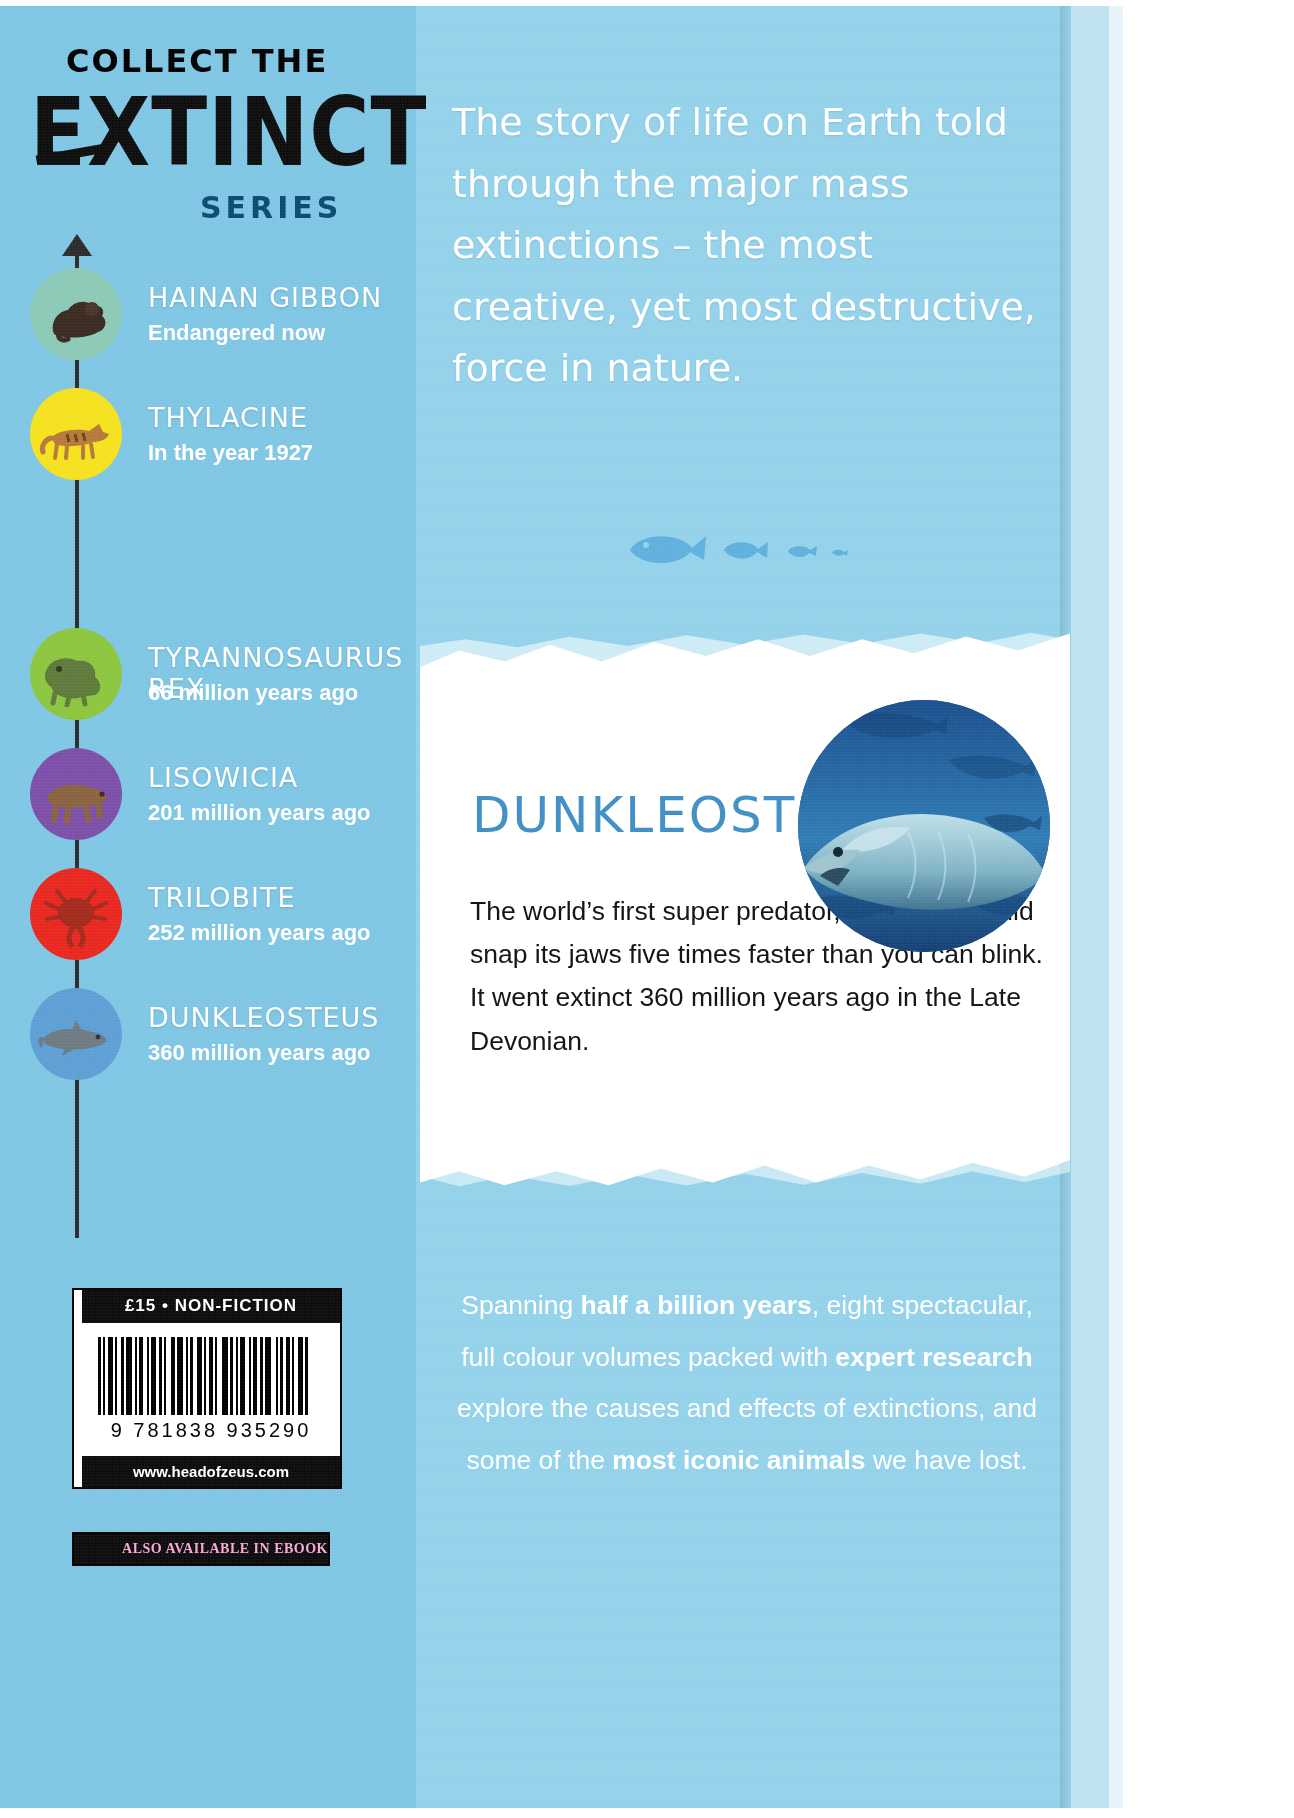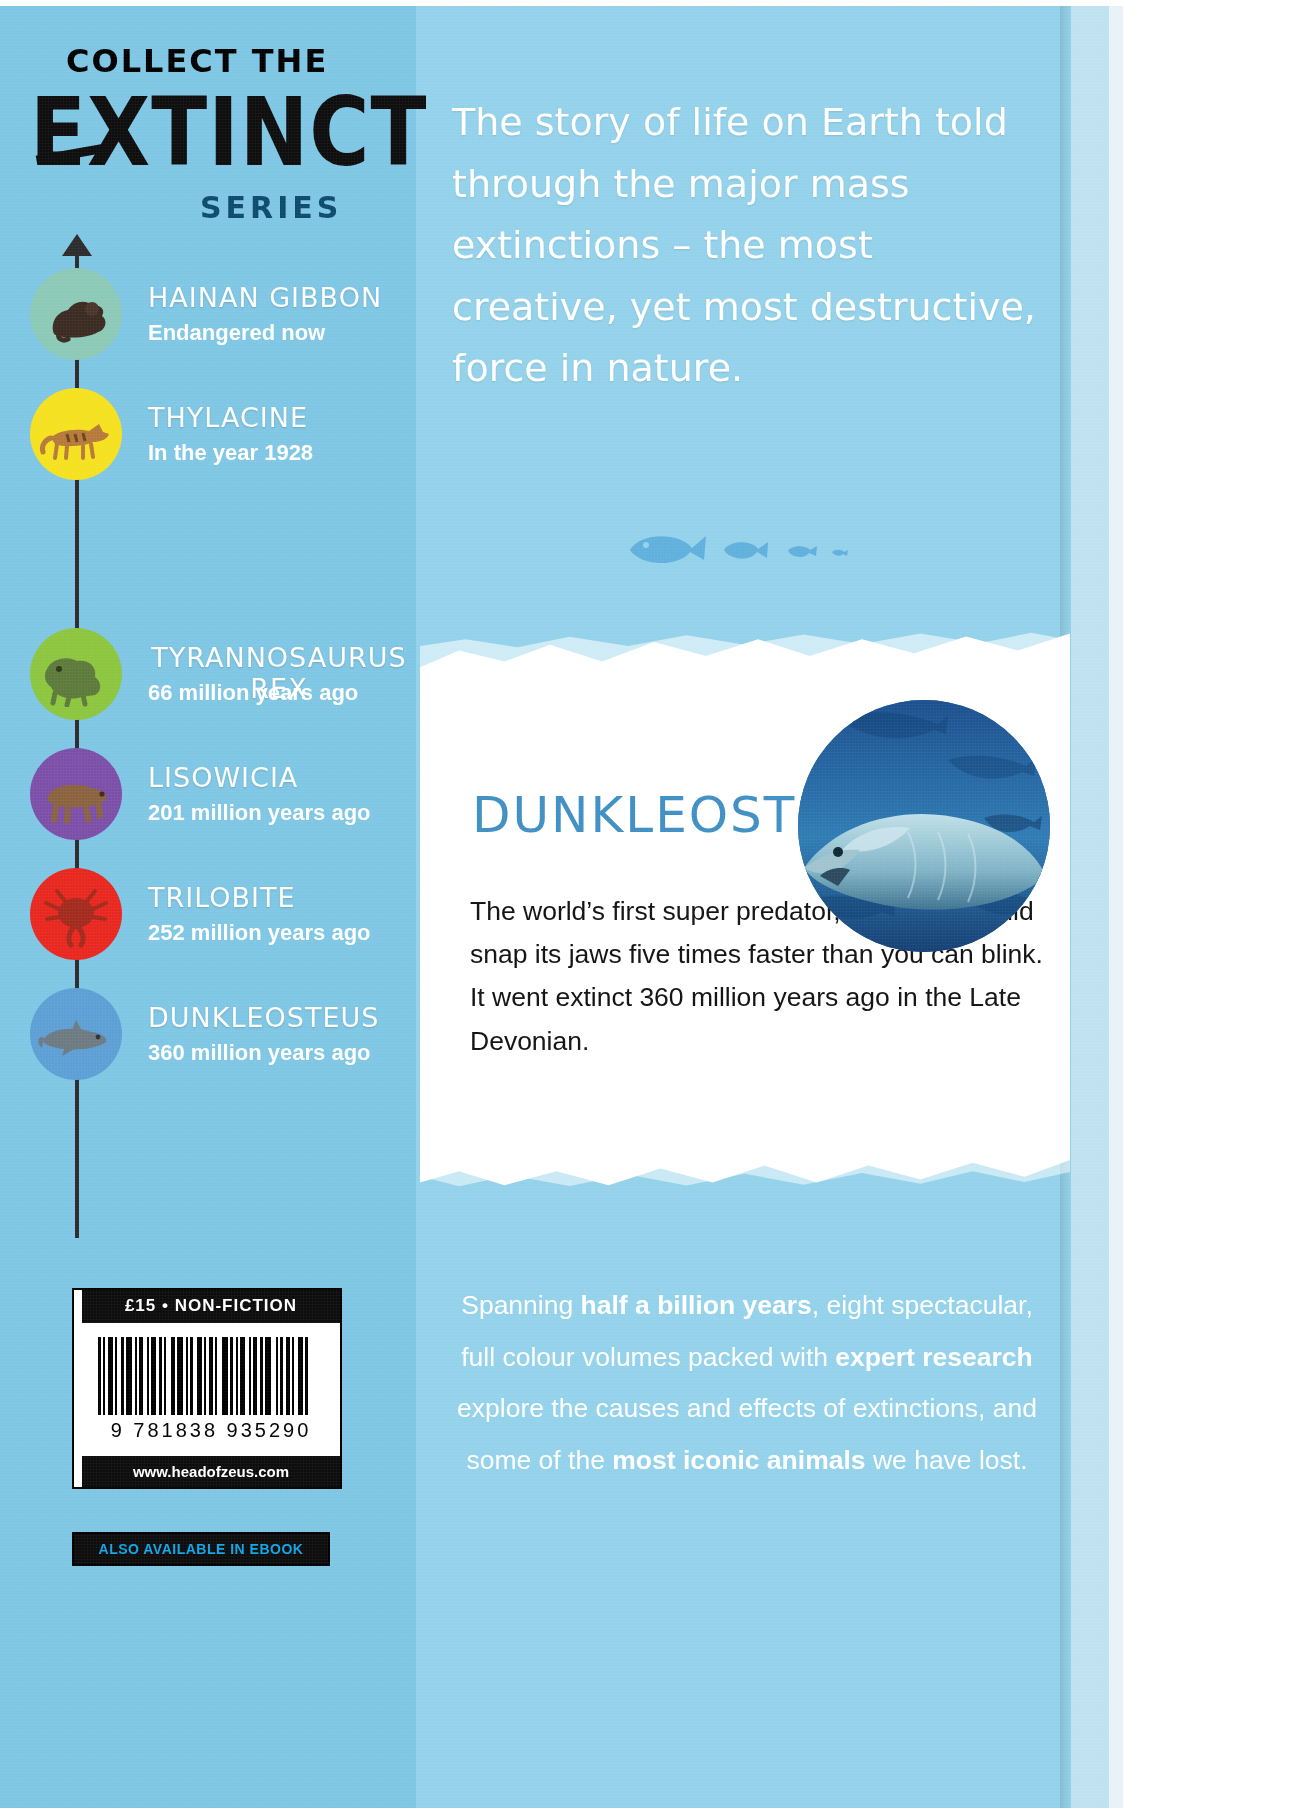--- a/index.html
+++ b/index.html
@@ -137,21 +137,20 @@
     overflow: hidden;
   }
   .tl-name {
     position: absolute;
     left: 118px; top: 14px;
     font-size: 27px;
     letter-spacing: 1px;
     color: #ffffff;
     font-family: "DejaVu Sans", sans-serif;
     text-shadow: 0 1px 2px rgba(0,0,0,0.15);
-    text-align: center;
   }
   .tl-sub {
     position: absolute;
     left: 118px; top: 52px;
     font-size: 22px;
     font-weight: bold;
     color: #ffffff;
     font-family: "Liberation Sans", sans-serif;
   }
 
@@ -208,28 +207,28 @@
     background: #0c0c0c;
     color: #ffffff;
     text-align: center;
     font-size: 15px;
     font-weight: bold;
     padding: 7px 0;
     font-family: "Liberation Sans", sans-serif;
   }
   .ebook-bar {
     background: #0c0c0c;
-    color: #0ea5e9;
-    text-align: center;
+    color: #f9a8d4;
+    text-align: right;
     font-size: 14px;
     font-weight: bold;
     letter-spacing: 0.5px;
     padding: 7px 0;
     margin-top: 9px;
-    font-family: Liberation Sans, sans-serif;
+    font-family: Liberation Serif, serif;
   }
 
   
   .blurb {
     position: absolute;
     left: 452px; top: 92px;
     width: 590px;
     color: #ffffff;
     font-size: 38px;
     line-height: 1.62;
@@ -368,21 +367,21 @@
   <div class="tl-item" style="top:388px">
     <div class="tl-circle" style="background:#f5e11e">
       <svg class="animal" width="78" height="48" viewBox="0 0 78 48">
         <path d="M14 24 C20 16 40 14 52 17 L62 10 L66 18 L72 20 C70 26 62 28 56 28 C48 32 28 34 18 30 Z" fill="#b57a3a"></path>
         <path d="M20 30 L18 44 M30 32 L29 44 M46 32 L46 44 M54 30 L56 43" stroke="#b57a3a" stroke-width="4" stroke-linecap="round"></path>
         <path d="M14 24 C7 26 4 33 6 38" stroke="#b57a3a" stroke-width="5" fill="none" stroke-linecap="round"></path>
         <path d="M30 20 L32 28 M38 20 L40 28 M46 19 L48 27" stroke="#6b4320" stroke-width="3"></path>
       </svg>
     </div>
     <div class="tl-name">THYLACINE</div>
-    <div class="tl-sub">In the year 1928</div>
+    <div class="tl-sub">In the year 1927</div>
   </div>
 
 
   <div class="tl-item" style="top:628px">
     <div class="tl-circle" style="background:#8cc63f">
       <svg class="animal" width="78" height="58" viewBox="0 0 78 58">
         <path d="M10 20 C14 10 30 6 40 12 C52 10 60 18 58 28 C64 32 66 42 58 46 L44 48 C34 52 18 48 14 38 C8 34 6 26 10 20 Z" fill="#5d7a3a"></path>
         <path d="M18 44 L16 54 M32 48 L30 56 M46 46 L48 55" stroke="#5d7a3a" stroke-width="5" stroke-linecap="round"></path>
         <circle cx="22" cy="20" r="3" fill="#2a3a18"></circle>
       </svg>

